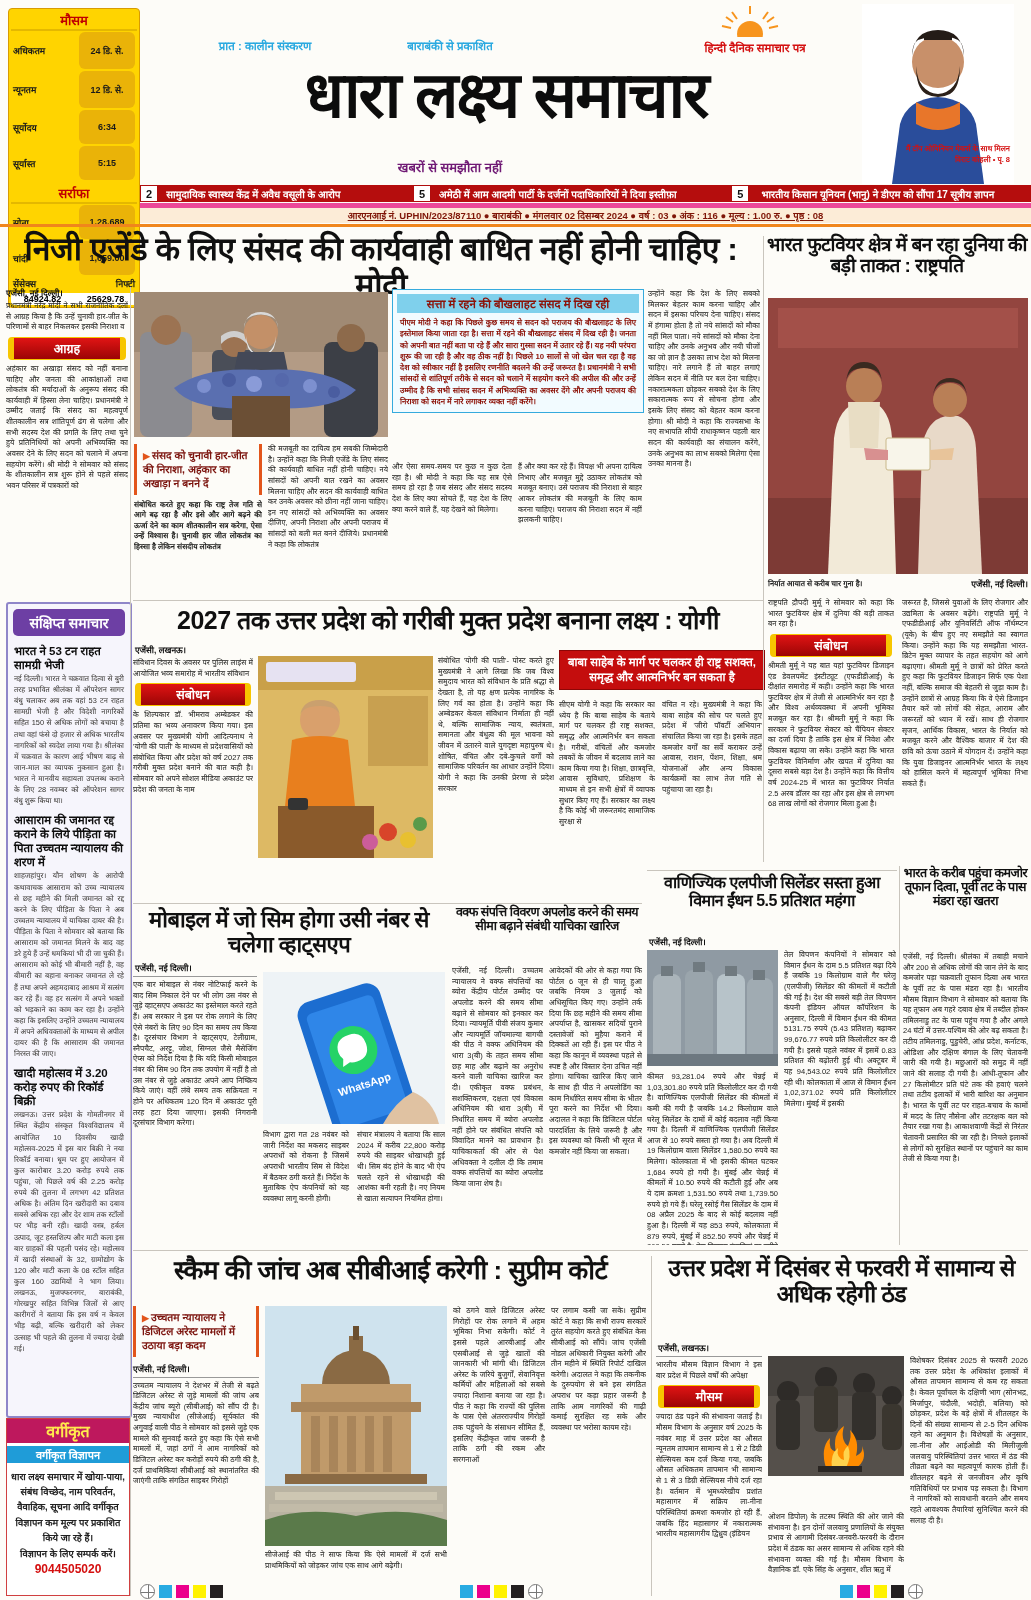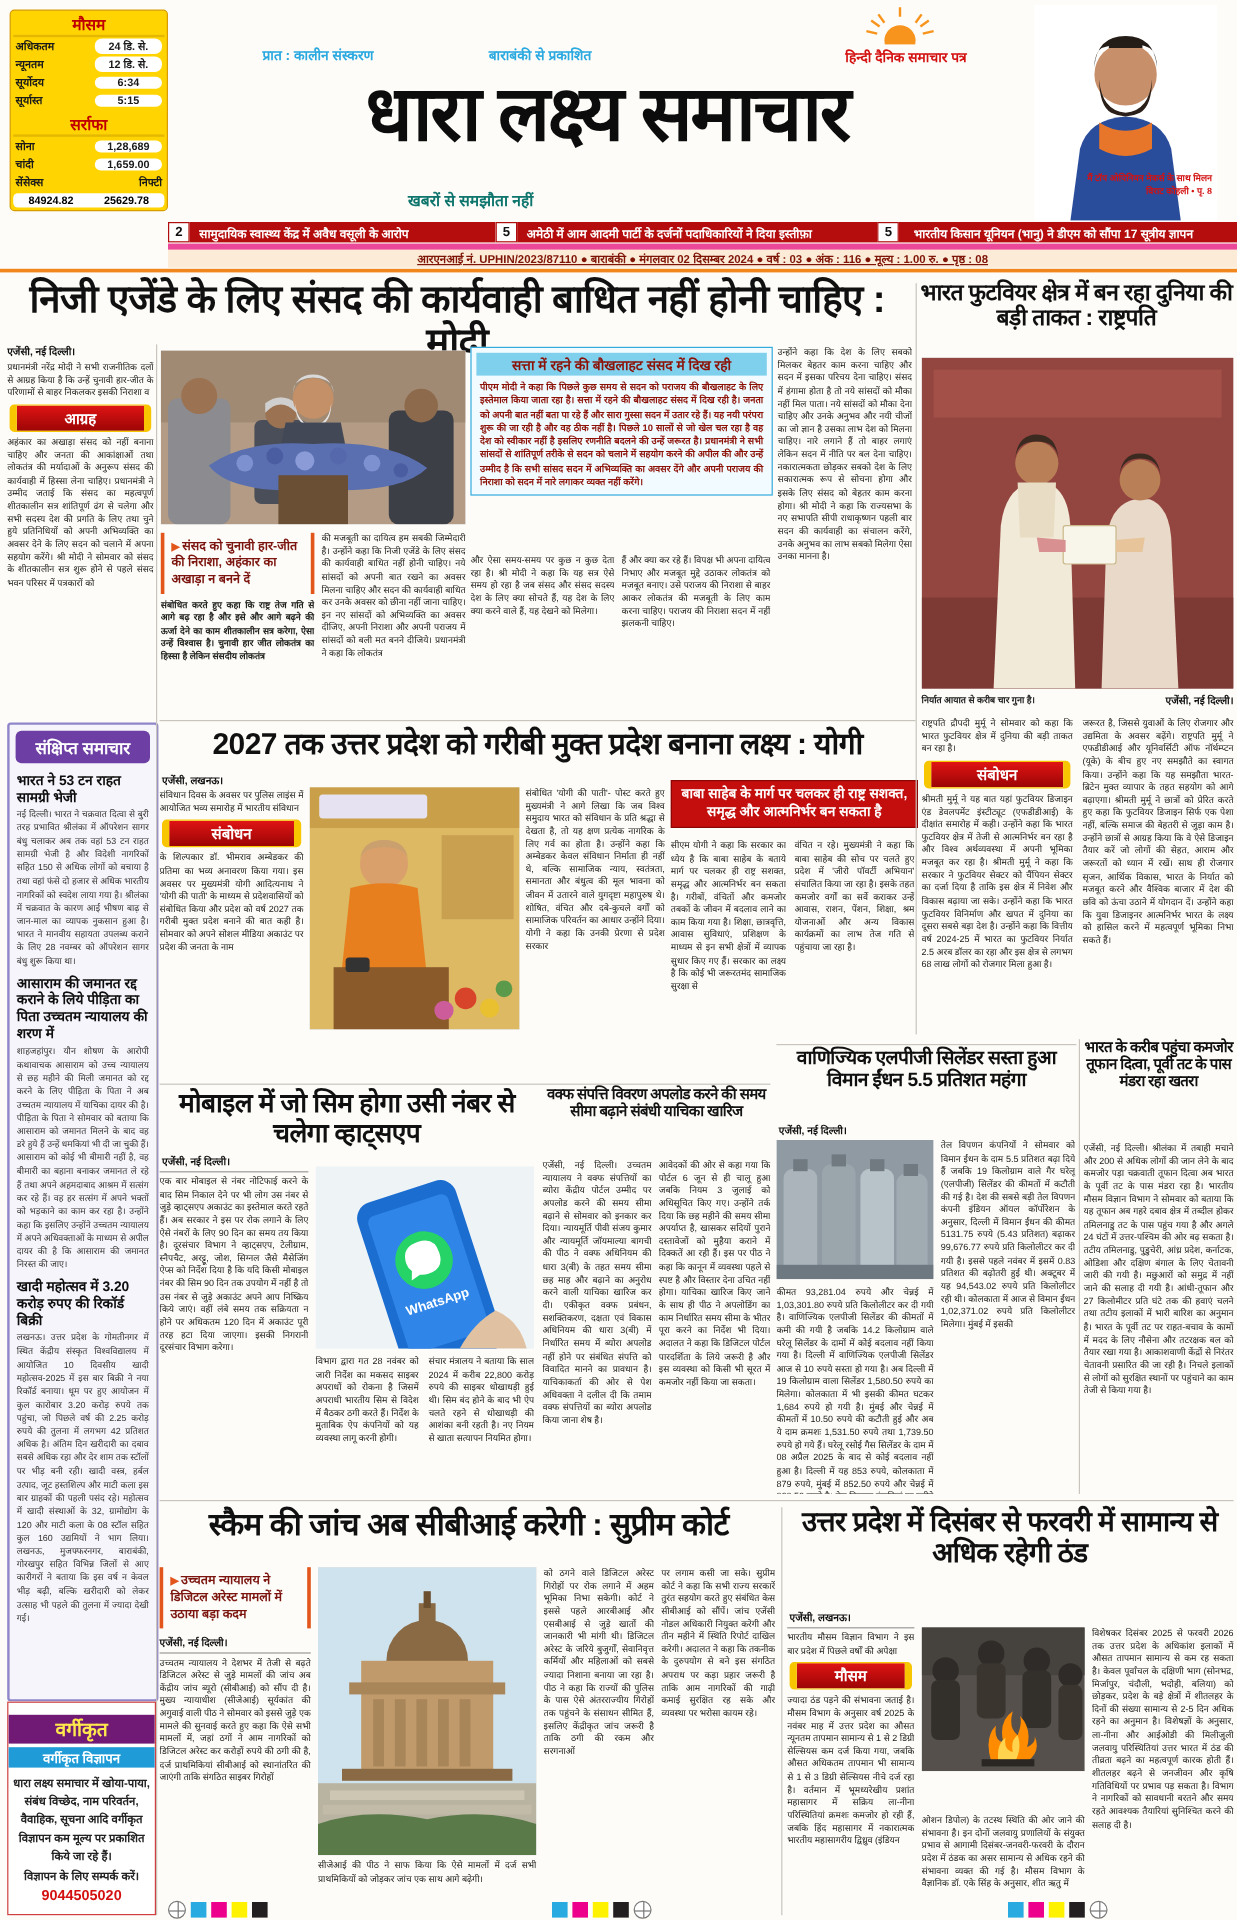--- a/index.html
+++ b/index.html
@@ -13,29 +13,29 @@
   .pull .arr{color:#e2551b;font-size:9px;margin-right:2px;}
   .bluebox{border:1px solid #35aadd;background:#f2fbff;}
   .bluebox .hd{background:#7fd0ec;color:#8c1208;font-weight:700;font-size:11.5px;text-align:center;margin:4px;padding:2px 0;}
   .bluebox .bd{color:#8c1208;font-size:7.8px;font-weight:600;text-align:justify;padding:0 7px 5px;line-height:1.45;}
   .redbox{background:#c40d0d;color:#fff;font-weight:700;font-size:11.5px;text-align:center;padding:4px 6px;border:1px solid #8d0606;line-height:1.3;}
   .briefs{border:2px solid #8f86c9;background:#f6f5fc;border-radius:3px;}
   .briefs .hd{background:#6d3fa4;color:#fff;font-weight:700;font-size:14px;text-align:center;border-radius:5px;margin:5px;padding:4px 0;}
   .bt{font-size:11.5px;font-weight:800;line-height:1.22;color:#0d0d0d;padding:3px 6px 1px;}
   .bb{font-size:7.4px;line-height:1.5;text-align:justify;color:#35332f;padding:0 6px 4px;}
   .cls{border:1.5px solid #d04040;background:#fff;}
-  .cls .h1{background:#701a75;color:#ffe94d;font-weight:800;font-size:16px;text-align:center;padding:1px 0;margin-top:10px;}
+  .cls .h1{background:#be185d;color:#ffe94d;font-weight:800;font-size:16px;text-align:center;padding:1px 0;}
   .cls .h2{background:#1f9cd8;color:#fff;font-weight:700;font-size:11px;text-align:center;margin-top:3px;padding:1px 0;}
   .cls .bd{font-size:9.5px;font-weight:700;text-align:center;color:#222;padding:6px 4px 2px;line-height:1.6;}
   .cls .ct{font-size:9.5px;font-weight:700;text-align:center;color:#222;}
   .cls .ph{color:#d40f0f;font-weight:800;font-size:12px;text-align:center;padding:2px 0;}
   .ibox{background:#ffd400;border:1.5px solid #d89b00;border-radius:4px;padding:2px;}
   .ibox .t{color:#c00000;font-weight:800;text-align:center;font-size:13px;background:#ffd400;border-bottom:2px solid #e4b800;}
   .wrow{display:flex;justify-content:space-between;align-items:center;font-weight:800;font-size:9px;color:#1a1a1a;padding:1px 2px;}
-  .wrow .v{background:#ffffff;border-radius:6px;padding:0 4px;min-width:48px;text-align:center;}
+  .wrow .v{background:#eab308;border-radius:6px;padding:12px 4px;min-width:48px;text-align:center;}
   .idx{display:flex;justify-content:space-around;font-weight:800;font-size:9px;background:#fff;border-radius:4px;margin-top:2px;padding:1px 0;}
   .tz{display:flex;align-items:stretch;gap:0;}
   .tznum{background:#fff;color:#111;font-weight:800;border:1.5px solid #b00d0d;padding:0 5px;font-size:11px;display:flex;align-items:center;}
   .tztxt{background:#b50d0d;color:#fff;font-weight:700;font-size:10px;display:flex;align-items:center;padding:0 8px;white-space:nowrap;overflow:hidden;}
   .dateline{background:#fcecd7;color:#7e1406;font-weight:700;font-size:9.5px;text-align:center;padding:1px 0;border-top:5px solid #ec4899;text-decoration:underline;}
   .blue-lbl{color:#2aa9e0;font-weight:800;font-size:11.5px;}
   .red-lbl{color:#d41111;font-weight:800;font-size:11.5px;}
   .vsep{background:#c9c5bd;width:1px;}
   .hsep{background:#c9c5bd;height:1px;}
   .capline{font-size:7.5px;font-weight:700;color:#222;}
@@ -102,21 +102,21 @@
           <line x1="8" y1="13" x2="15" y2="18"></line>
           <line x1="56" y1="13" x2="49" y2="18"></line>
       </g>
       <circle cx="32" cy="30" r="13" fill="#f7941d"></circle>
       <rect x="8" y="33" width="48" height="3" fill="#fdfcf8"></rect>
     </svg>
   </div>
   <div class="abs red-lbl" style="left:660px;top:40px;width:190px;text-align:center;">हिन्दी दैनिक समाचार पत्र</div>
 
   <div class="abs" style="left:150px;top:52px;width:712px;font-size:64px;font-weight:900;color:#0c0c0c;text-align:center;letter-spacing:-2px;line-height:1.35;">धारा लक्ष्य समाचार</div>
-  <div class="abs" style="left:340px;top:158px;width:220px;text-align:left;color:#0f766e;font-weight:800;font-size:13px;">खबरों से समझौता नहीं</div>
+  <div class="abs" style="left:340px;top:158px;width:220px;text-align:center;color:#701a75;font-weight:800;font-size:13px;">खबरों से समझौता नहीं</div>
 
   <div class="abs photo" style="left:862px;top:4px;width:152px;height:180px;background:#fff;">
     <svg width="152" height="180" viewBox="0 0 152 180">
       <rect width="152" height="180" fill="#ffffff"></rect>
       <path d="M30 180 L38 120 Q45 95 76 93 Q107 95 114 120 L122 180 Z" fill="#2a4d9b"></path>
       <path d="M54 98 Q76 112 98 98 L98 120 Q76 132 54 120 Z" fill="#e8762a"></path>
       <circle cx="76" cy="58" r="26" fill="#c8906a"></circle>
       <path d="M50 52 Q52 26 76 26 Q100 26 102 52 Q102 40 96 36 Q80 28 56 36 Q50 40 50 52Z" fill="#241c17"></path>
       <path d="M54 62 Q56 88 76 90 Q96 88 98 62 Q98 84 88 90 Q76 96 64 90 Q54 84 54 62Z" fill="#2b2019"></path>
       <rect x="62" y="30" width="28" height="6" fill="#241c17"></rect>

